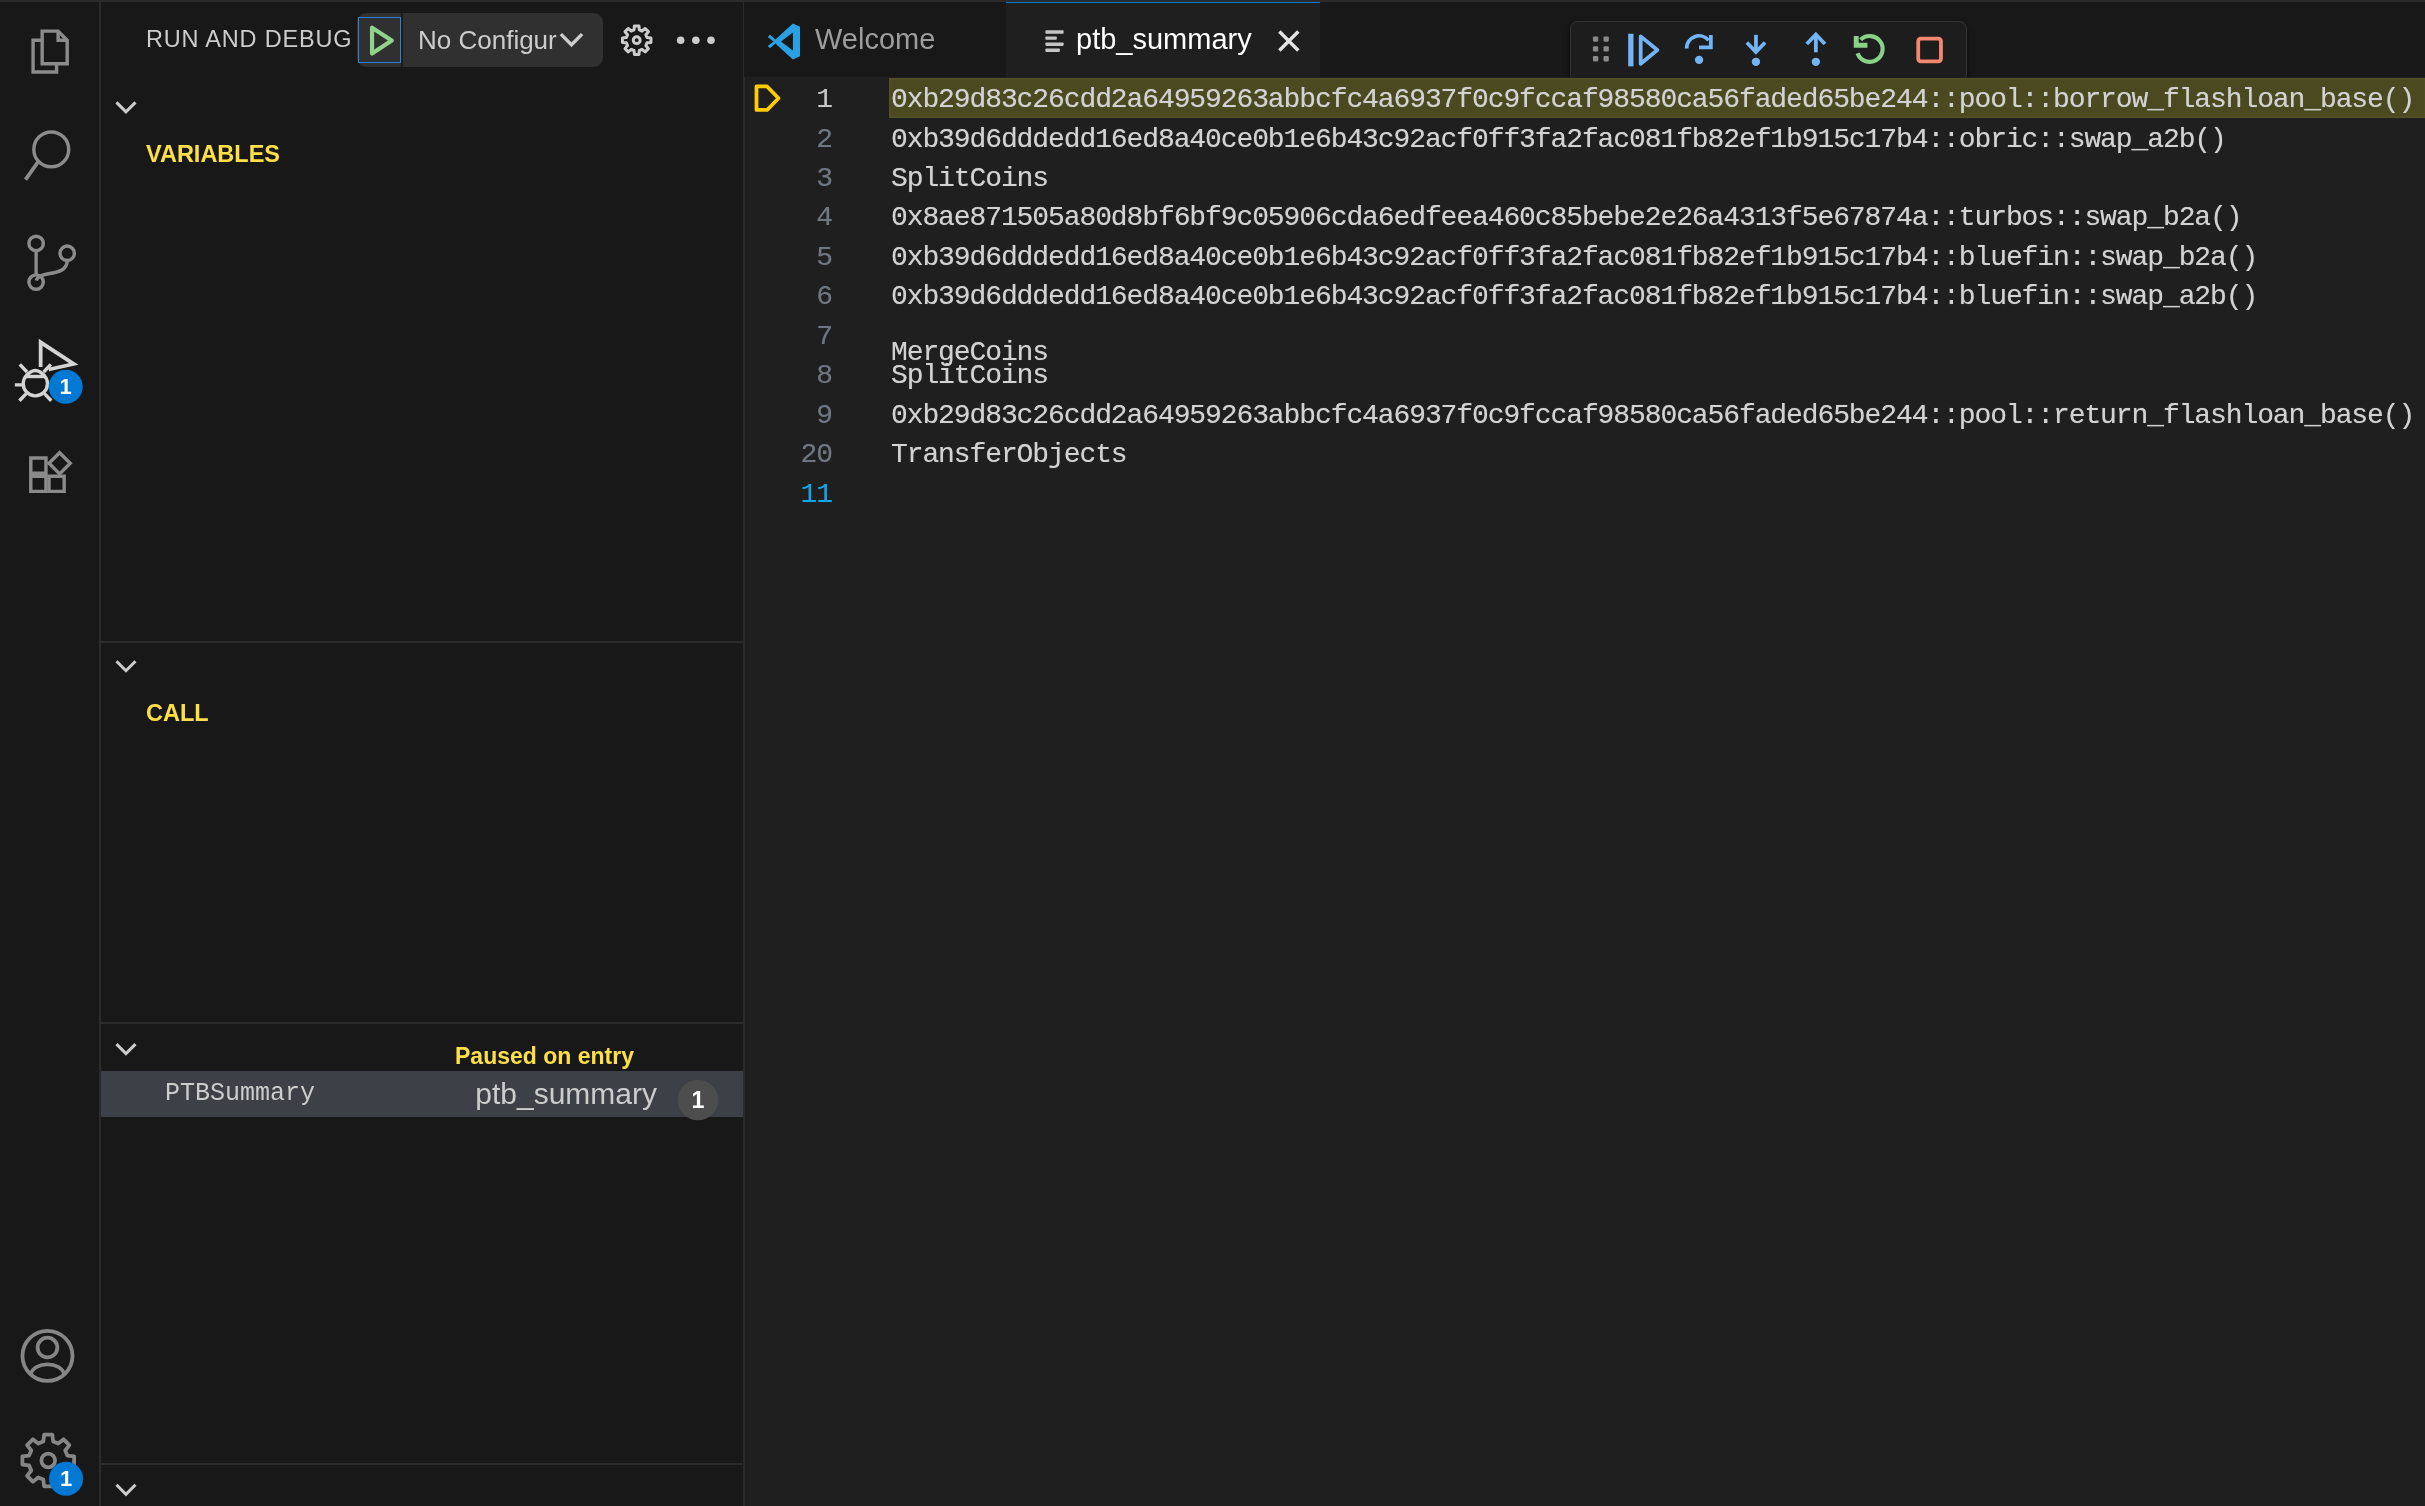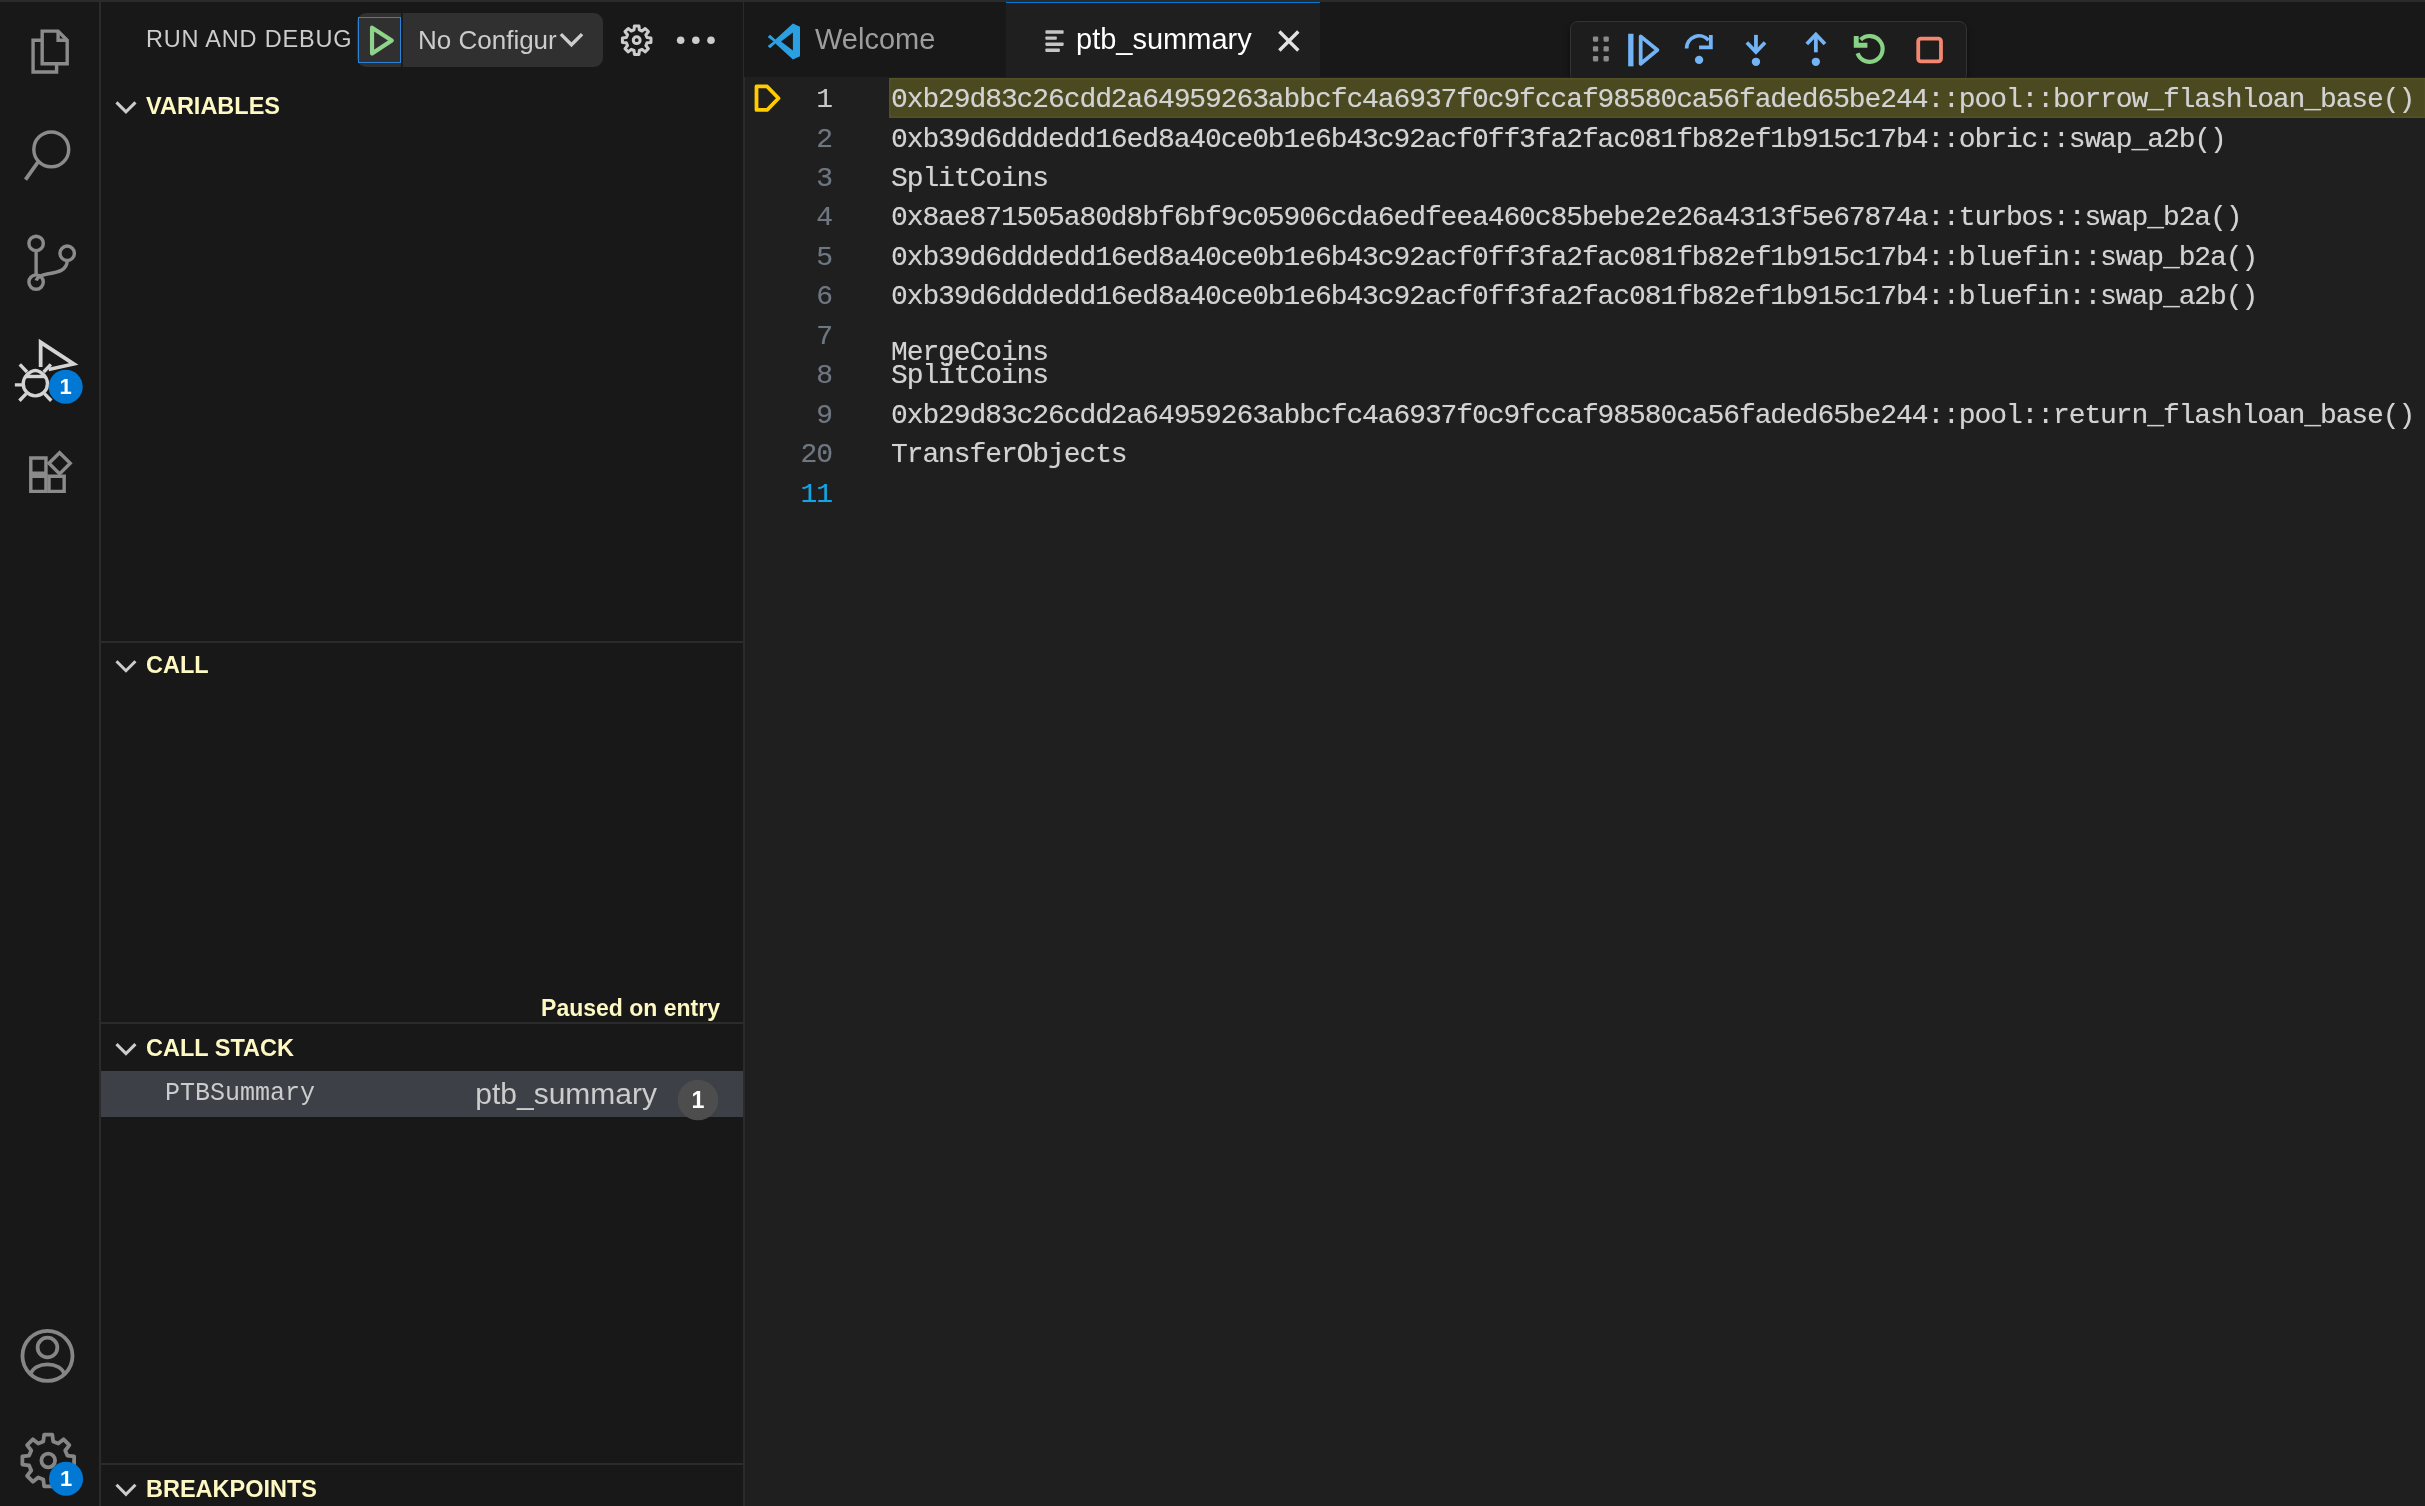--- a/index.html
+++ b/index.html
@@ -1,19 +1,19 @@
 <!DOCTYPE html>
 <html style="font-size:12px"><head><meta charset="utf-8">
 <style>
 * { margin:0; padding:0; box-sizing:border-box; }
 html,body { width:2426px; height:1506px; background:#1f1f1f; font-family:"Liberation Sans",sans-serif; overflow:hidden; position:relative; }
 .abs { position:absolute; }
 .ln { position:absolute; left:760px; width:72px; height:39px; line-height:39px; padding-top:2.3px; text-align:right; font-family:"Liberation Mono",monospace; font-size:28px; letter-spacing:-1.1px; text-shadow:0 0 0.8px rgba(130,140,150,.4); }
 .cl { position:absolute; left:891px; height:36px; line-height:39px; padding-top:2.3px; font-family:"Liberation Mono",monospace; font-size:28px; letter-spacing:-1.1px; color:#d2d2d2; white-space:pre; text-shadow:0 0 0.8px rgba(210,210,210,.55); }
-.sect { position:absolute; font-size:23.5px; font-weight:700; color:#fef9c3; line-height:27px; }
+.sect { position:absolute; font-size:23.5px; font-weight:700; color:#fde047; line-height:27px;margin-top:48px; }
 </style></head>
 <body>
 
 <div class="abs" style="left:0;top:0;width:99px;height:1506px;background:#181818"></div>
 <div class="abs" style="left:99px;top:0;width:1.5px;height:1506px;background:#2b2b2b"></div>
 <div class="abs" style="left:101px;top:0;width:642px;height:1506px;background:#181818"></div>
 <div class="abs" style="left:743px;top:0;width:1.5px;height:1506px;background:#2b2b2b"></div>
 
 <div class="abs" style="left:744px;top:0;width:1682px;height:77px;background:#181818"></div>
 <div class="abs" style="left:1006px;top:0;width:314px;height:77px;background:#1f1f1f;border-top:3.8px solid #0078d4"></div>
@@ -21,21 +21,21 @@
 
 <div class="abs" style="left:146px;top:26px;font-size:23.5px;line-height:27px;letter-spacing:0.8px;color:#cccccc">RUN AND DEBUG</div>
 <div class="abs" style="left:357px;top:13px;width:246px;height:54px;background:#303031;border-radius:9px"></div>
 <div class="abs" style="left:401px;top:13px;width:1.5px;height:54px;background:#1d1d1d"></div>
 <div class="abs" style="left:358px;top:17.4px;width:43px;height:46px;border:1.9px solid #2b82d8"></div>
 <div class="abs" style="left:418px;top:25px;font-size:26px;line-height:30px;color:#cccccc">No Configur</div>
 
 <div class="sect" style="left:146px;top:93px">VARIABLES</div>
 <div class="sect" style="left:146px;top:652px">CALL</div>
 <div class="sect" style="left:146px;top:1035px">CALL STACK</div>
-<div class="sect" style="left:455px;top:995px;width:265px;text-align:right;font-size:23px">Paused on entry</div>
+<div class="sect" style="left:455px;top:995px;width:265px;text-align:left;font-size:23px">Paused on entry</div>
 <div class="sect" style="left:146px;top:1476px">BREAKPOINTS</div>
 
 <div class="abs" style="left:101px;top:641px;width:642px;height:1.5px;background:#2b2b2b"></div>
 <div class="abs" style="left:101px;top:1022px;width:642px;height:1.5px;background:#2b2b2b"></div>
 <div class="abs" style="left:101px;top:1463px;width:642px;height:1.5px;background:#2b2b2b"></div>
 
 <div class="abs" style="left:101px;top:1071px;width:642px;height:46px;background:#3d4046"></div>
 <div class="abs" style="left:165px;top:1071px;height:46px;line-height:46px;font-family:'Liberation Mono',monospace;font-size:25px;color:#cccccc">PTBSummary</div>
 <div class="abs" style="left:379px;top:1071px;width:278px;height:46px;line-height:46px;text-align:right;font-size:30px;color:#cccccc">ptb_summary</div>
 <svg class="abs" style="left:677px;top:1079px" width="42" height="42" viewBox="0 0 56 56">

